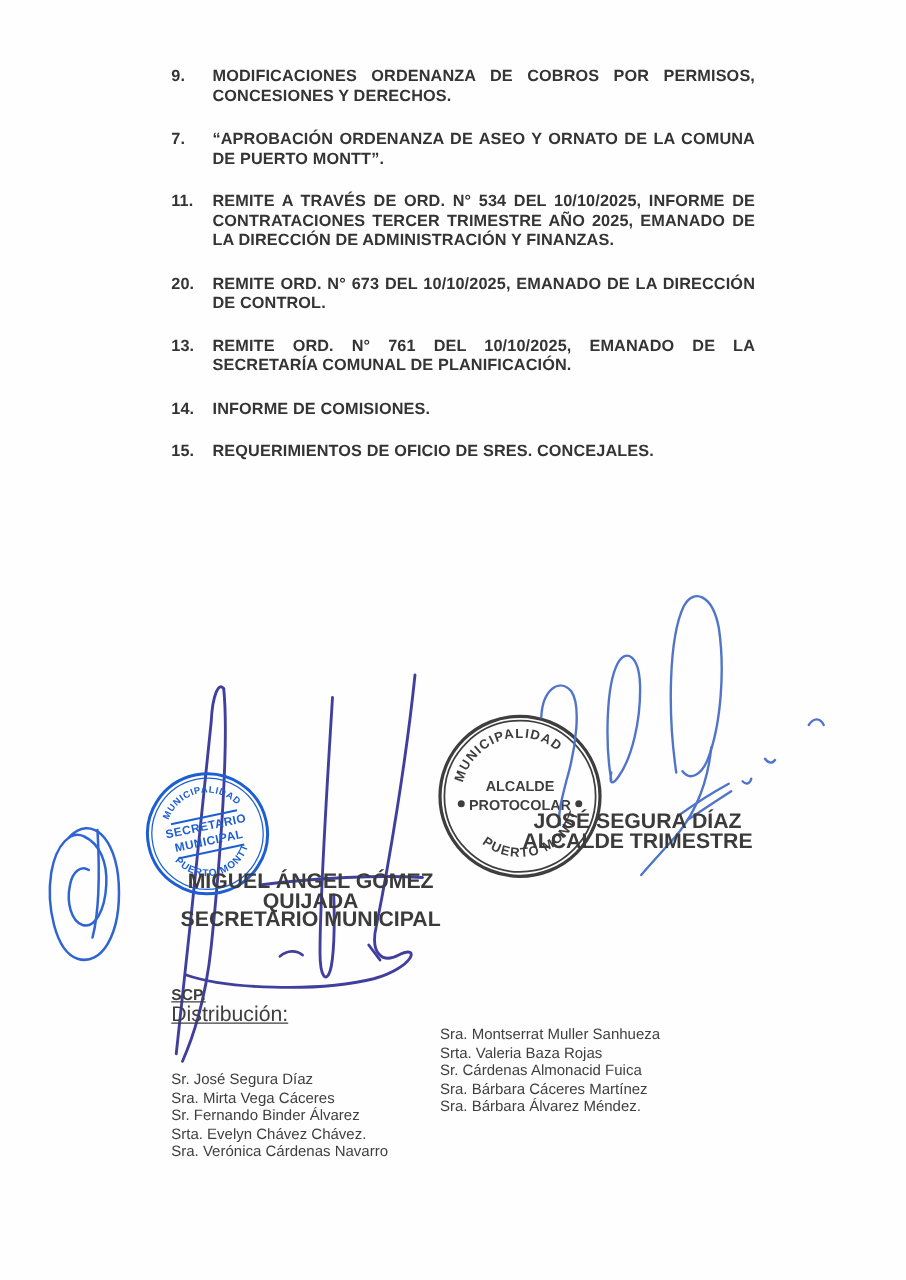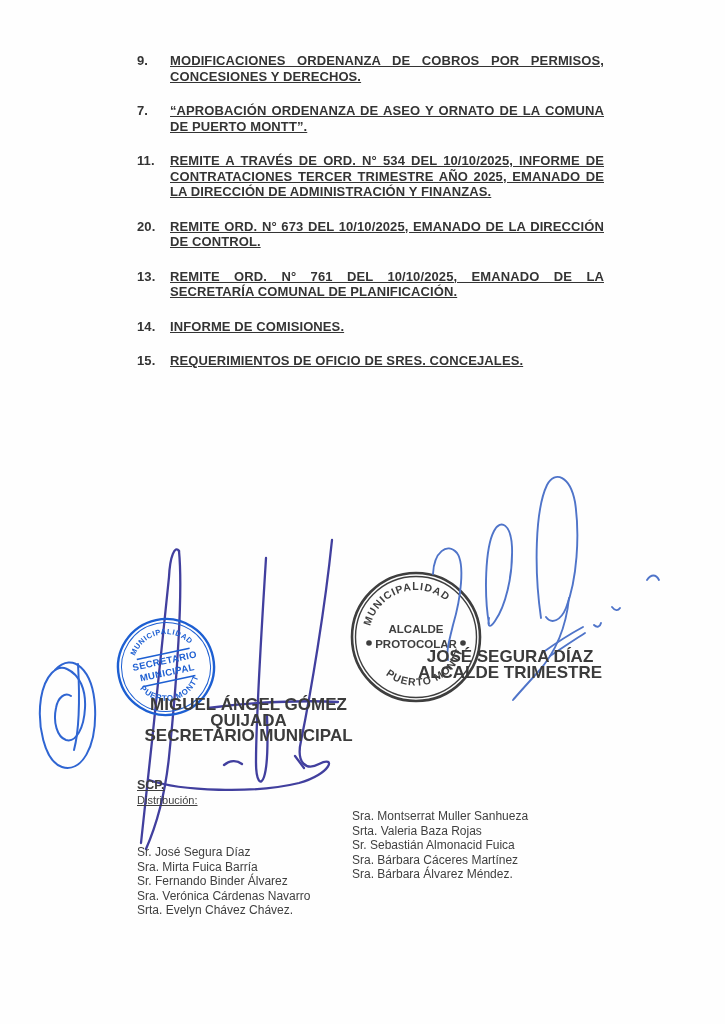--- a/index.html
+++ b/index.html
@@ -10,32 +10,32 @@
     color:#333;
   }
   
   .agenda { position:absolute; left:137px; top:53px; width:467px; }
   .agenda-item {
     display:flex; margin-bottom:19px;
     font-weight:bold; font-size:13px; line-height:15.5px;
     color:#343434; letter-spacing:0.1px;
   }
   .agenda-num { flex:none; width:33px; }
-  .agenda-text { flex:1; text-align:justify;text-decoration:underline; }
+  .agenda-text { flex:1; text-align:justify; }
   
   .sig-name {
     position:absolute; text-align:center;
     font-weight:bold; font-size:17px; line-height:15.5px; color:#3b3b3b;
   }
   .sig-secretary { left:126px; top:697px; width:245px; }
   .sig-mayor     { left:415px; top:649px; width:190px; }
   
   .footer { position:absolute; left:137px; top:778px; font-size:12px; color:#3f3f3f; }
-  .scp-label  { font-weight:bold; font-size:12.5px; text-decoration:underline; line-height:15px; }
-  .dist-label { font-size:11px; text-decoration:underline; line-height:15px; margin-bottom:1px; }
+  .scp-label  { font-weight:bold; font-size:12.5px; text-decoration:underline; line-height:15px;margin-top:11px; }
+  .dist-label { font-size:17px; text-decoration:underline; line-height:15px; margin-bottom:1px; }
   .dist-cols { display:flex; }
   .dist-col { line-height:14.6px; }
   .dist-col-left { width:215px;margin-top:36px; }
   .dist-row { white-space:nowrap; }
   
   .ink-overlay { position:absolute; left:0; top:0; pointer-events:none; }
   .ink-overlay text { font-family:"Liberation Sans", sans-serif; }
 </style>
 </head>
 <body>
@@ -160,28 +160,28 @@
     <div>JOSÉ SEGURA DÍAZ</div>
     <div>ALCALDE TRIMESTRE</div>
   </div>
 
   <div class="footer">
     <div class="scp-label">SCP.</div>
     <div class="dist-label">Distribución:</div>
     <div class="dist-cols">
       <div class="dist-col dist-col-left">
           <div class="dist-row">Sr. José Segura Díaz</div>
-          <div class="dist-row">Sra. Mirta Fuica Barría</div>
+          <div class="dist-row">Sra. Mirta Vega Cáceres</div>
           <div class="dist-row">Sr. Fernando Binder Álvarez</div>
+          <div class="dist-row">Srta. Evelyn Chávez Chávez.</div>
           <div class="dist-row">Sra. Verónica Cárdenas Navarro</div>
-          <div class="dist-row">Srta. Evelyn Chávez Chávez.</div>
         </div>
       <div class="dist-col dist-col-right">
           <div class="dist-row">Sra. Montserrat Muller Sanhueza</div>
           <div class="dist-row">Srta. Valeria Baza Rojas</div>
-          <div class="dist-row">Sr. Sebastián Almonacid Fuica</div>
+          <div class="dist-row">Sr. Cárdenas Almonacid Fuica</div>
           <div class="dist-row">Sra. Bárbara Cáceres Martínez</div>
           <div class="dist-row">Sra. Bárbara Álvarez Méndez.</div>
         </div>
     </div>
   </div>
 
 </div>
 
 </body></html>

